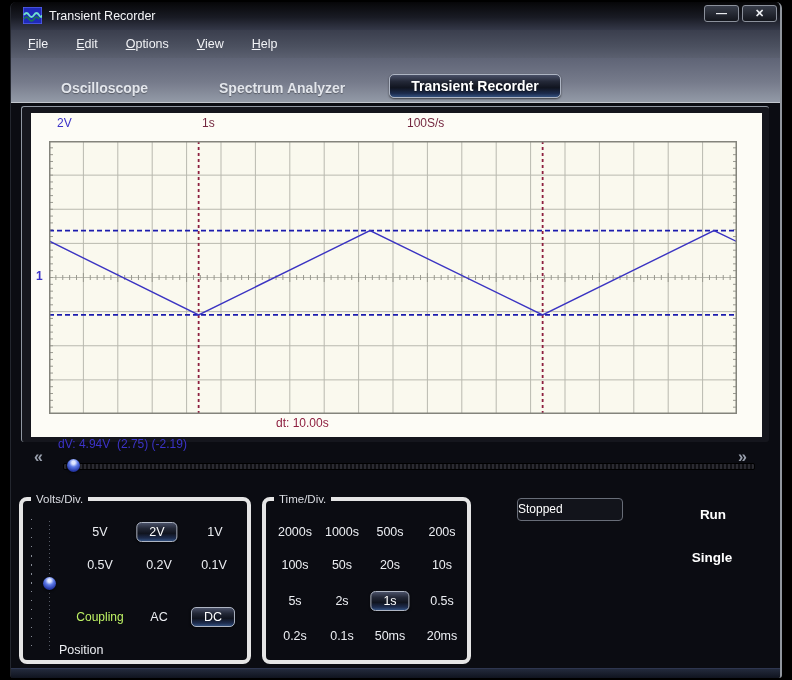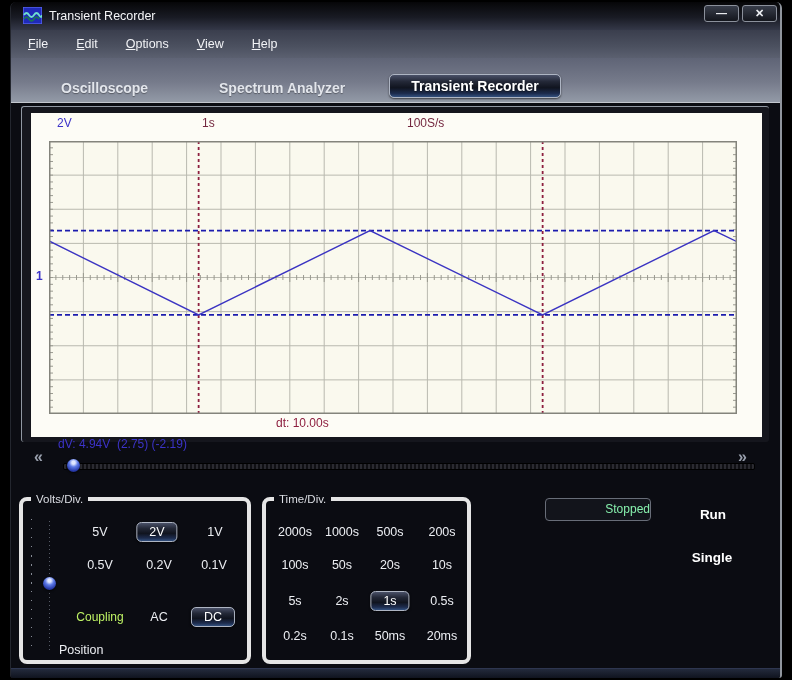--- a/index.html
+++ b/index.html
@@ -74,22 +74,22 @@
        background:linear-gradient(180deg,#4a5168 0%,#232837 30%,#10141f 58%,#1d2c4e 84%,#33507e 100%);
        box-shadow:0 1px 2px rgba(0,0,0,.6);}
   .ticks-col{position:absolute;left:8px;top:18px;width:1px;height:132px;
        background:repeating-linear-gradient(180deg,#858a95 0 1.5px,transparent 1.5px 9px);}
   .slider-track{position:absolute;left:26px;top:20px;width:1px;height:132px;
        background:repeating-linear-gradient(180deg,#565b66 0 1px,transparent 1px 4px);}
   .pos-thumb{position:absolute;left:20px;top:76px;}
   .coupling-label{color:#bef264;font-size:12px;}
   .pos-label{position:absolute;left:36px;top:142px;color:#eceef2;font-size:12.5px;}
   .status-btn{position:absolute;left:506px;top:496px;width:106px;height:23px;
-       border:1px solid #686d78;border-radius:4px;background:#12141b;color:#86efac;
-       font-size:12px;text-align:right;line-height:21px;box-sizing:border-box;cursor:default;margin-left:28px;}
+       border:1px solid #686d78;border-radius:4px;background:#12141b;color:#ffffff;
+       font-size:12px;text-align:left;line-height:21px;box-sizing:border-box;cursor:default;}
   .run-btn{position:absolute;left:672px;top:505px;width:60px;text-align:center;
        color:#fff;font-size:13.5px;font-weight:bold;cursor:default;}
   .single-btn{position:absolute;left:671px;top:548px;width:60px;text-align:center;
        color:#fff;font-size:13.5px;font-weight:bold;cursor:default;}
   .bottom-edge{position:absolute;left:0;bottom:0;width:100%;height:9px;
        border-top:1px solid #2e3650;background:linear-gradient(180deg,#232a3c,#10141f);}
 </style>
 </head>
 <body>
 

